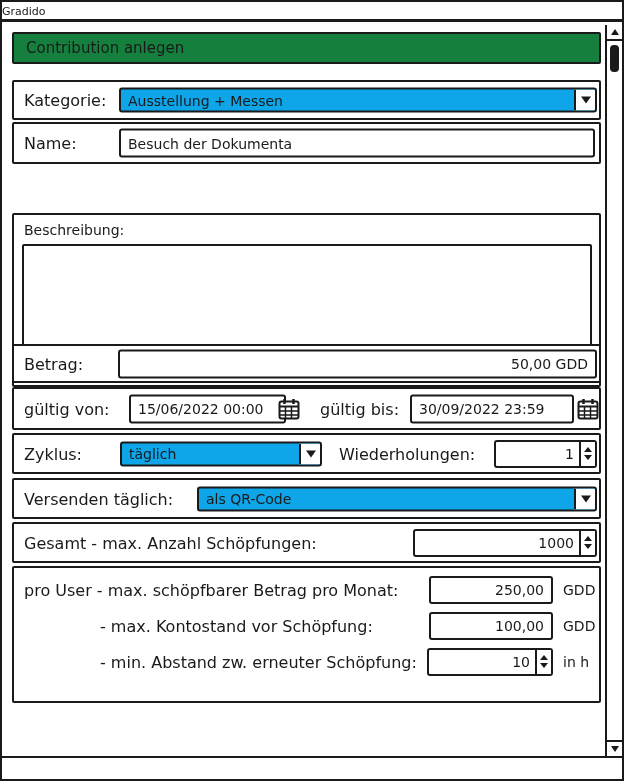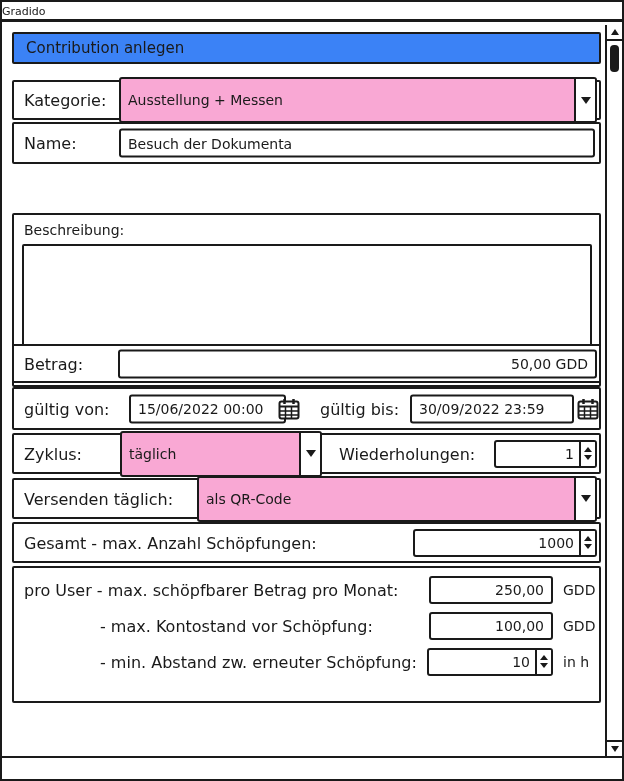--- a/index.html
+++ b/index.html
@@ -14,37 +14,37 @@
     position:absolute; top:0; left:0; right:0; height:20px;
     border-bottom:3px solid #1a1a1a; background:#fff;
     font-size:11px; line-height:19px; 
   }
   .content { position:absolute; top:23px; left:0; right:0; bottom:23px; background:#fff; }
 
   .row {
     position:absolute; left:10px; width:589px;
     border:2px solid #1a1a1a; border-radius:2px; background:#fff;
   }
-  .r-header      { top:7px;   height:32px; background:#3b82f6; display:flex; align-items:center; padding-left:12px; font-size:15px; }
+  .r-header      { top:7px;   height:32px; background:#15803d; display:flex; align-items:center; padding-left:12px; font-size:15px; }
   .r-kategorie   { top:55px;  height:40px; }
   .r-name        { top:97px;  height:42px;padding-left:40px; }
   .r-beschreibung{ top:143px; height:174px;margin-top:45px; }
   .r-betrag      { top:319px; height:39px; }
   .r-gueltig     { top:362px; height:43px; }
   .r-zyklus      { top:408px; height:41px; }
   .r-versenden   { top:453px; height:41px; }
   .r-gesamt      { top:497px; height:41px; }
   .r-prouser     { top:541px; height:137px; }
 
   .lbl { position:absolute; top:50%; transform:translateY(-50%); font-size:16px; white-space:nowrap; }
   .lbl-top { position:absolute; top:7px; left:10px; font-size:14px; }
 
   .combo {
-    position:absolute; top:50%; transform:translateY(-50%); height:46px;
-    border:2px solid #1a1a1a; border-radius:3px; background:#f9a8d4;
+    position:absolute; top:50%; transform:translateY(-50%); height:25px;
+    border:2px solid #1a1a1a; border-radius:3px; background:#0ea5e9;
     display:flex; align-items:stretch; overflow:hidden;
   }
   .combo-val { flex:1; display:flex; align-items:center; padding-left:7px; font-size:14px; white-space:nowrap; overflow:hidden; }
   .combo-btn { width:21px; border-left:2px solid #1a1a1a; display:flex; align-items:center; justify-content:center; background:#fff; }
   .tri-d  { width:0; height:0; border-left:5px solid transparent; border-right:5px solid transparent; border-top:7px solid #1a1a1a; }
 
   input.box {
     position:absolute; top:50%; transform:translateY(-50%); height:29px;
     border:2px solid #1a1a1a; border-radius:3px; background:#fff;
     font:14px "DejaVu Sans", sans-serif; color:#1a1a1a; padding:0 7px; outline:none;

